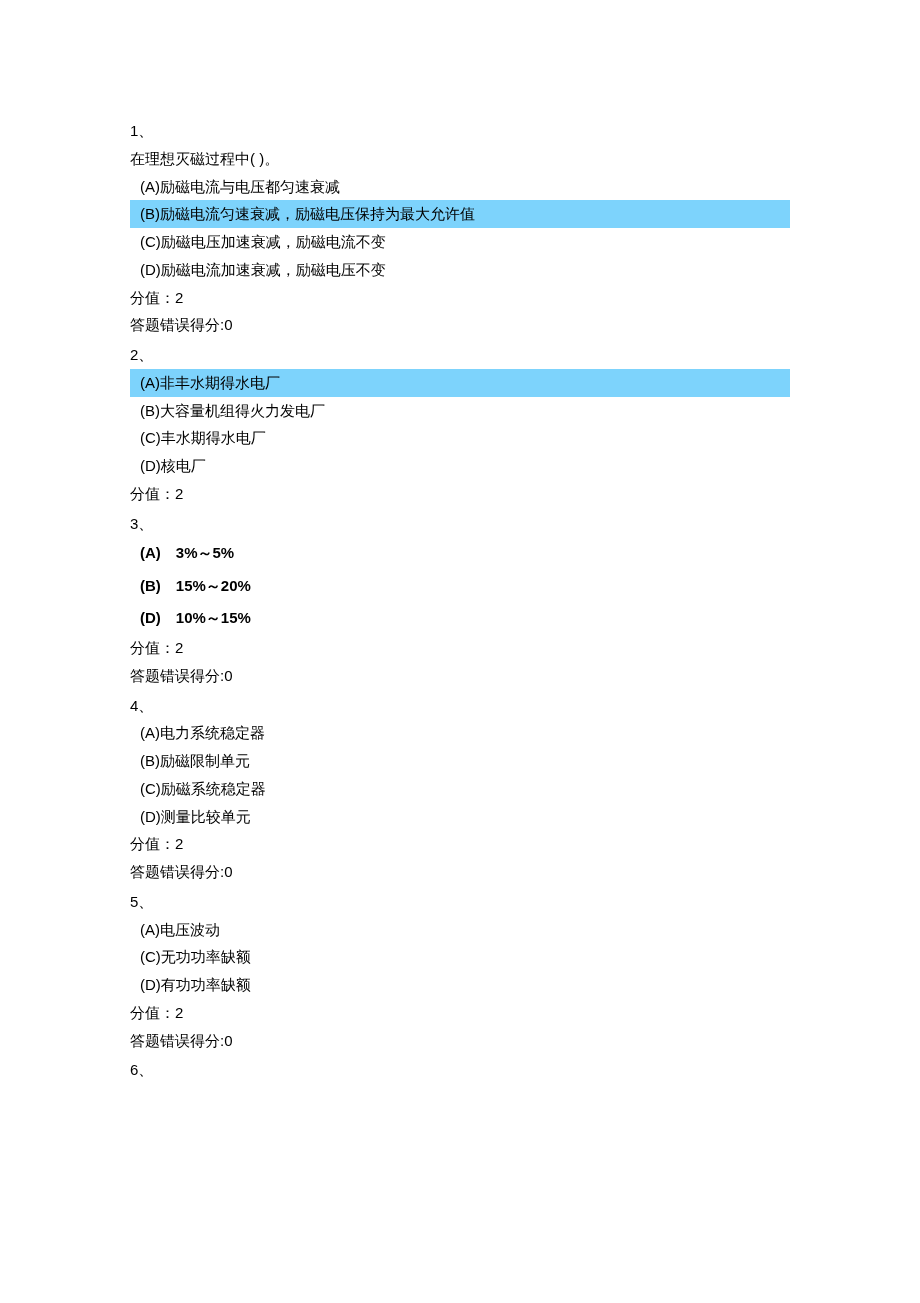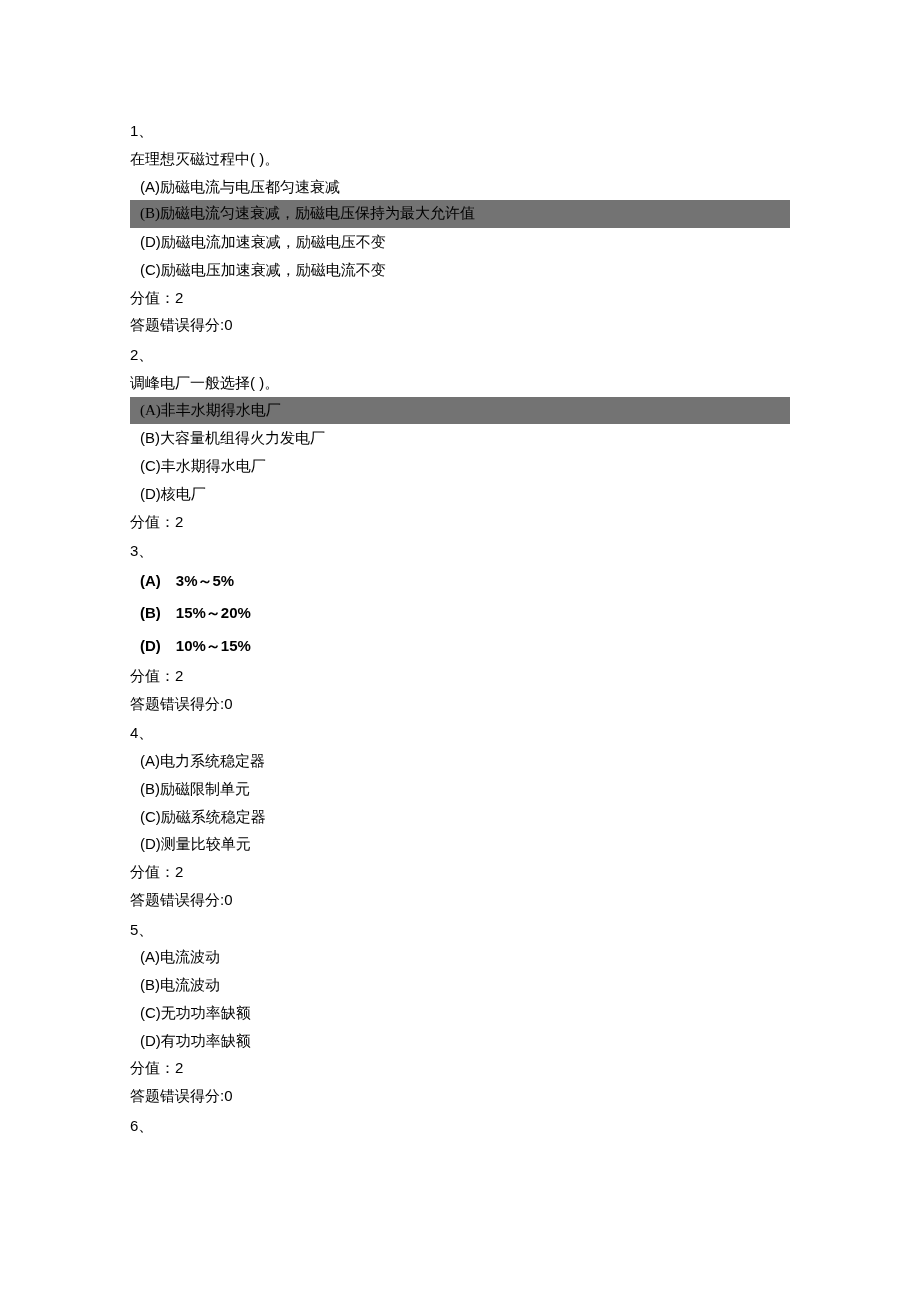--- a/index.html
+++ b/index.html
@@ -14,60 +14,57 @@
   .page {
     width: 920px;
     box-sizing: border-box;
     padding: 115px 130px 40px 130px;
   }
   .line { margin: 0; }
   .num { margin-top: 2px; }
   .opt { padding-left: 10px; }
   .opt-wide { padding-left: 10px; line-height: 2.15; font-weight: bold; }
   .hl {
-    background: #737373;
+    background: #7dd3fc;
     display: block;
     padding-left: 10px;
     margin-right: 0;
-    font-family: Liberation Serif, serif;
   }
 </style>
 </head>
 <body>
 
 <div class="page" id="page">
     <div class="line num">1、</div>
     <div class="line">在理想灭磁过程中( )。</div>
     <div class="opt">(A)励磁电流与电压都匀速衰减</div>
     <div class="hl">(B)励磁电流匀速衰减，励磁电压保持为最大允许值</div>
+    <div class="opt">(C)励磁电压加速衰减，励磁电流不变</div>
     <div class="opt">(D)励磁电流加速衰减，励磁电压不变</div>
-    <div class="opt">(C)励磁电压加速衰减，励磁电流不变</div>
     <div class="line">分值：2</div>
     <div class="line">答题错误得分:0</div>
     <div class="line num">2、</div>
-    <div class="line">调峰电厂一般选择( )。</div>
     <div class="hl">(A)非丰水期得水电厂</div>
     <div class="opt">(B)大容量机组得火力发电厂</div>
     <div class="opt">(C)丰水期得水电厂</div>
     <div class="opt">(D)核电厂</div>
     <div class="line">分值：2</div>
     <div class="line num">3、</div>
     <div class="opt-wide">(A)　3%～5%</div>
     <div class="opt-wide">(B)　15%～20%</div>
     <div class="opt-wide">(D)　10%～15%</div>
     <div class="line">分值：2</div>
     <div class="line">答题错误得分:0</div>
     <div class="line num">4、</div>
     <div class="opt">(A)电力系统稳定器</div>
     <div class="opt">(B)励磁限制单元</div>
     <div class="opt">(C)励磁系统稳定器</div>
     <div class="opt">(D)测量比较单元</div>
     <div class="line">分值：2</div>
     <div class="line">答题错误得分:0</div>
     <div class="line num">5、</div>
-    <div class="opt">(A)电流波动</div>
-    <div class="opt">(B)电流波动</div>
+    <div class="opt">(A)电压波动</div>
     <div class="opt">(C)无功功率缺额</div>
     <div class="opt">(D)有功功率缺额</div>
     <div class="line">分值：2</div>
     <div class="line">答题错误得分:0</div>
     <div class="line num">6、</div>
   </div>
 
 </body></html>

